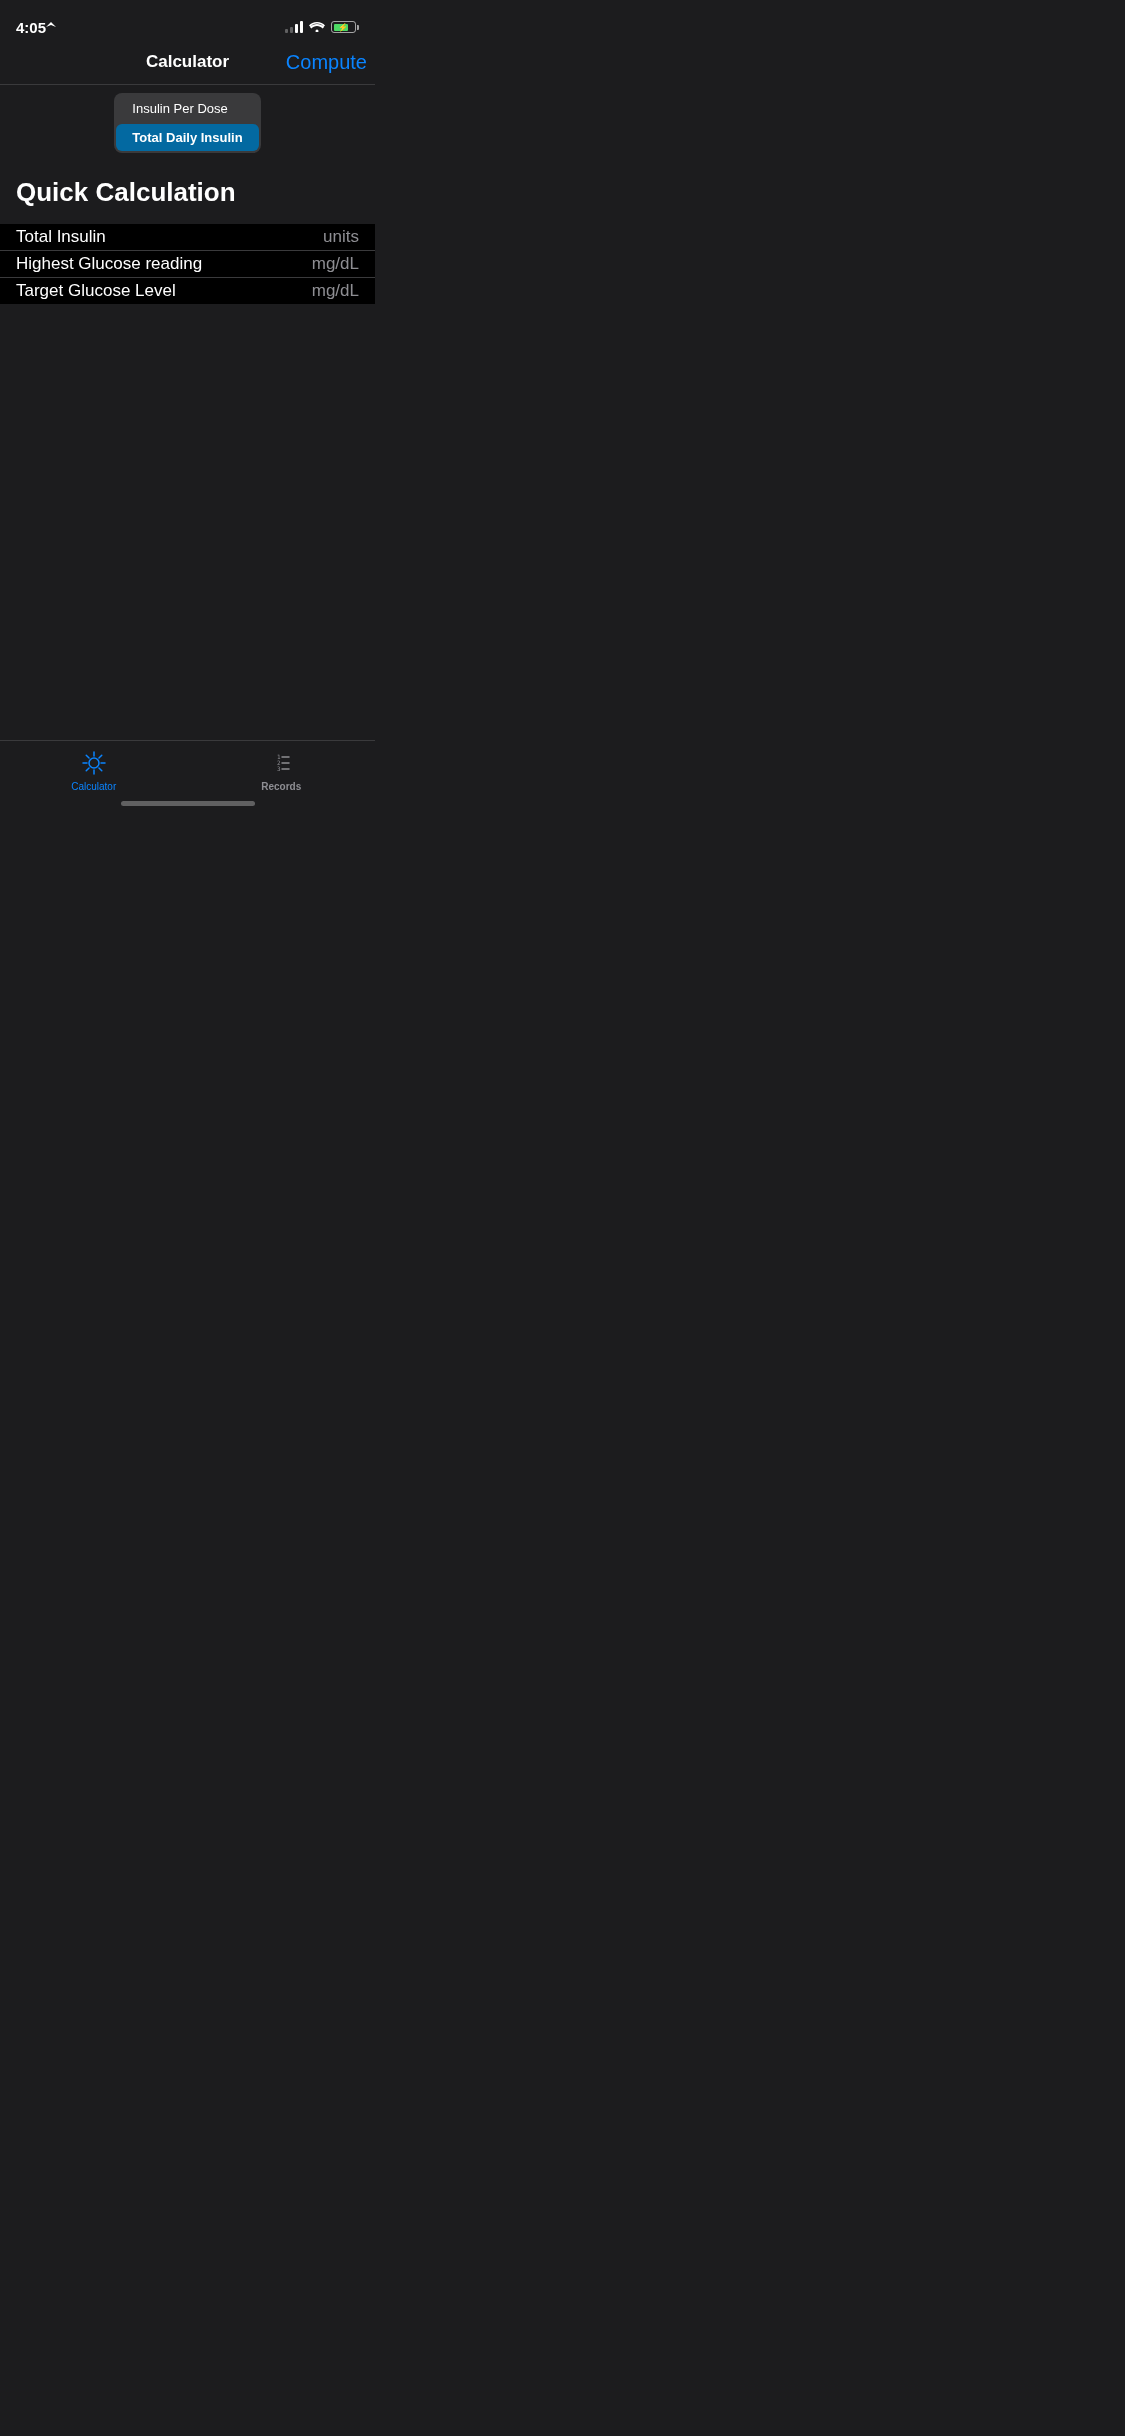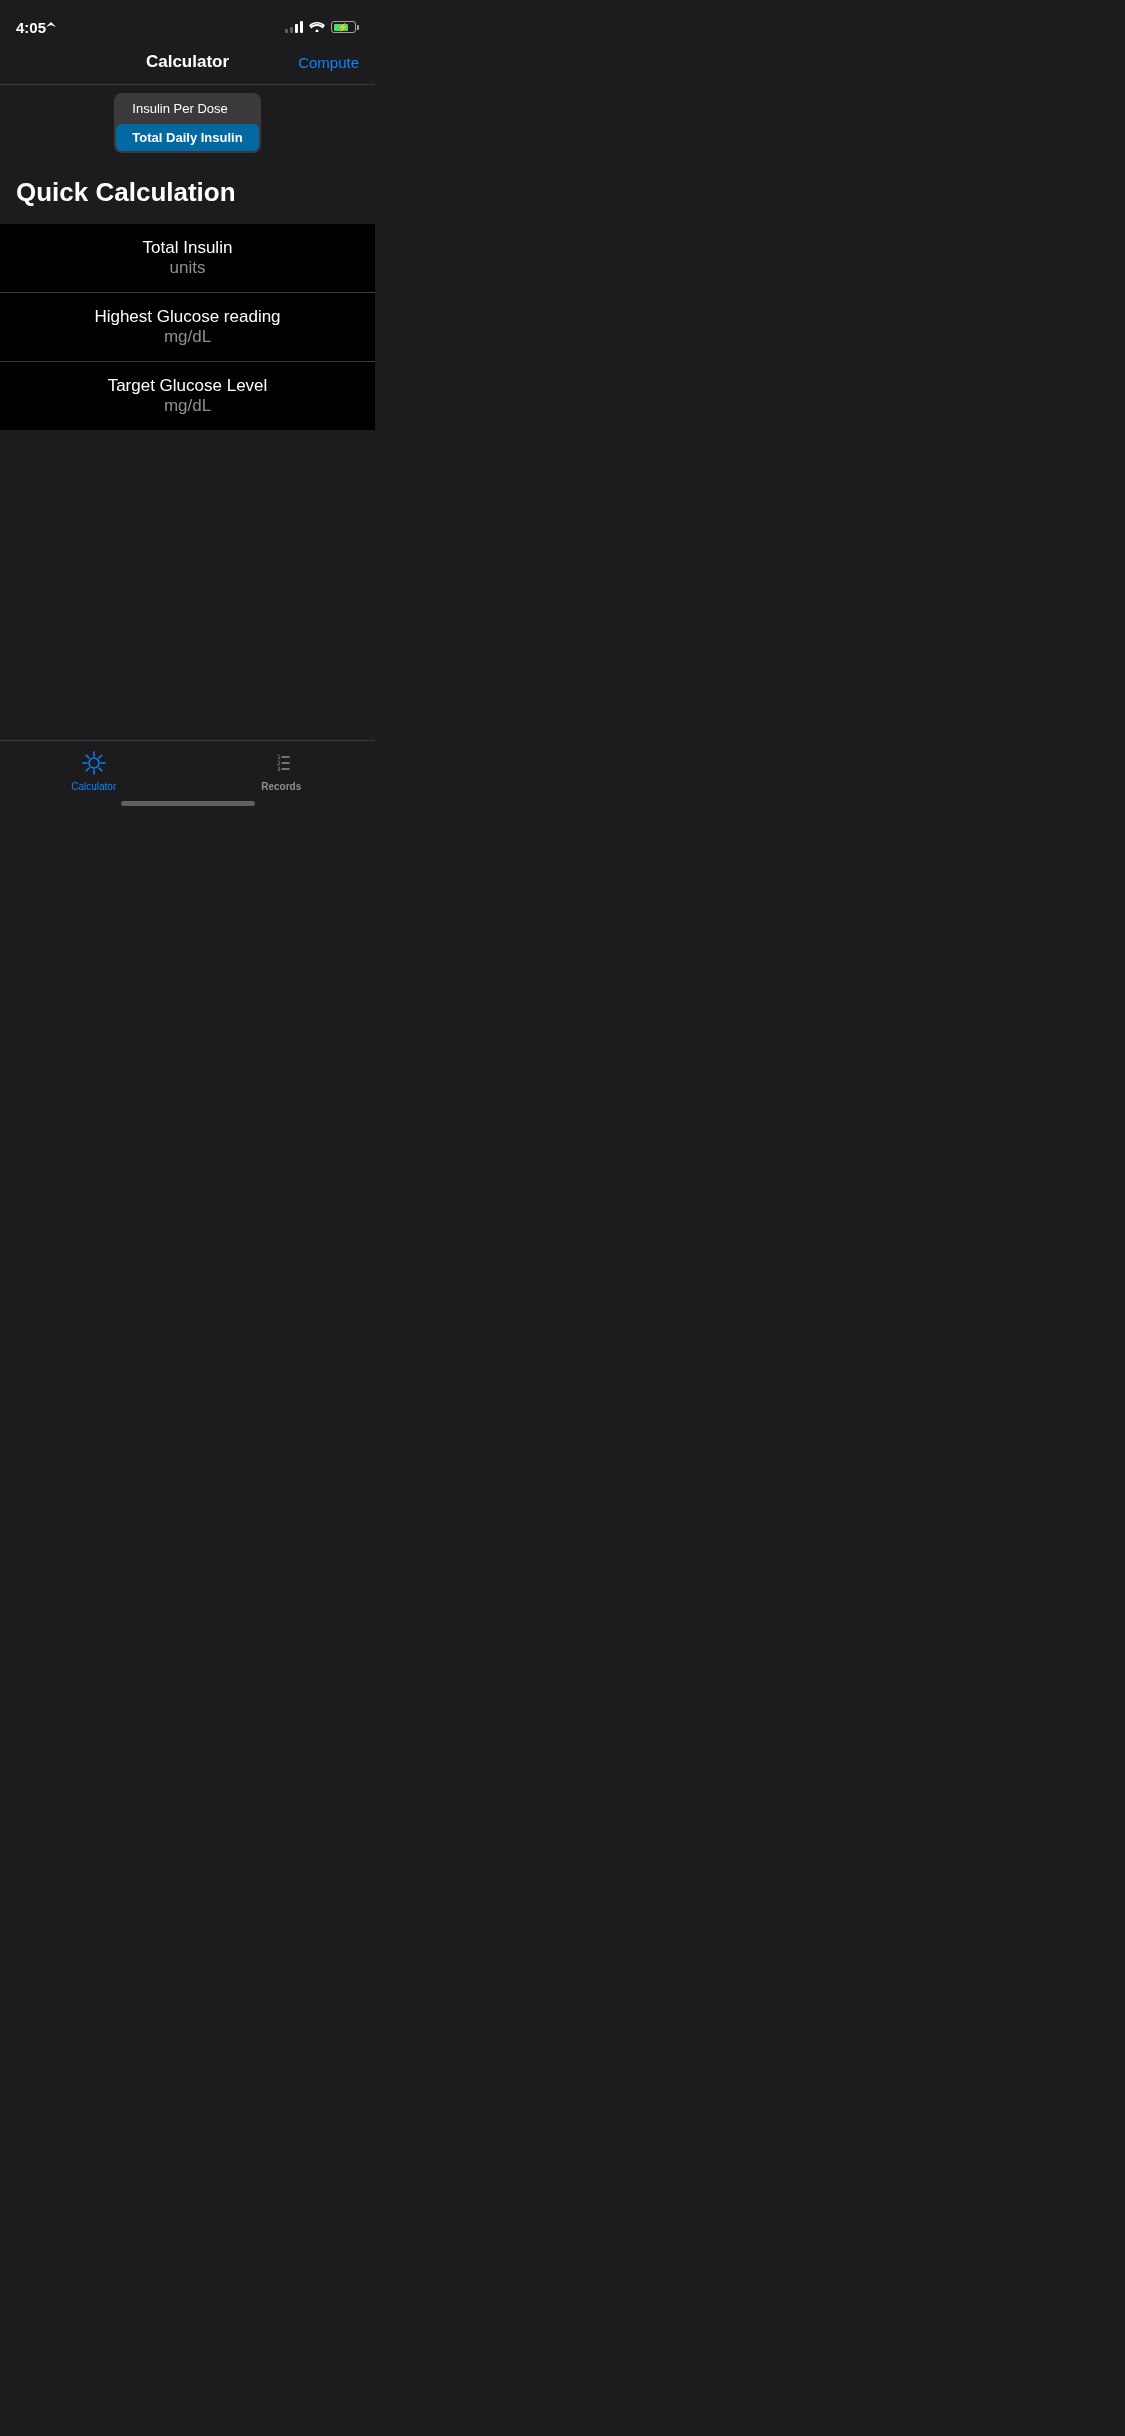--- a/index.html
+++ b/index.html
@@ -119,22 +119,22 @@
 
     .nav-title {
       font-size: 17px;
       font-weight: 600;
       color: #ffffff;
       text-align: center;
     }
 
     .nav-button {
       position: absolute;
-      right: 16px;
-      font-size: 15px;
+      right: 8px;
+      font-size: 20px;
       font-weight: 400;
       color: #0a84ff;
     }
 
     
     .segment-container {
       display: flex;
       justify-content: center;
       padding: 8px 16px 16px 16px;
     }
@@ -184,23 +184,22 @@
     .input-group {
       margin-top: 12px;
       background: #000000;
       border-radius: 0;
     }
 
     .input-row {
       display: flex;
       justify-content: space-between;
       align-items: center;
-      padding: 14px 16px;
+      padding: 3px 16px;
       border-bottom: 0.5px solid #3a3a3c;
-      flex-direction: column;
     }
 
     .input-row:last-child {
       border-bottom: none;
     }
 
     .input-label {
       font-size: 17px;
       font-weight: 400;
       color: #ffffff;

